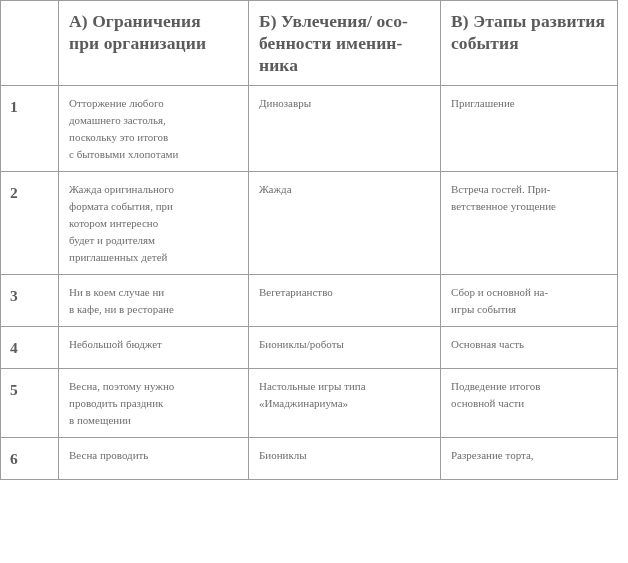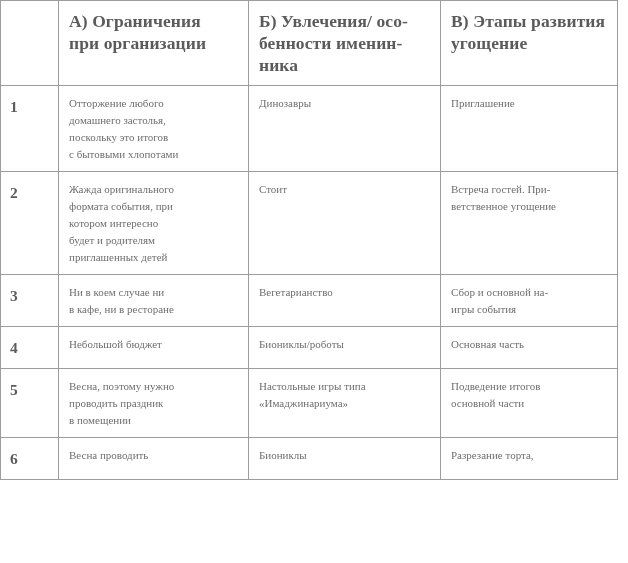--- a/index.html
+++ b/index.html
@@ -88,21 +88,21 @@
           <span class="cell-line">А) Ограничения</span>
           <span class="cell-line">при организации</span>
         </th>
         <th>
           <span class="cell-line">Б) Увлечения/ осо-</span>
           <span class="cell-line">бенности именин-</span>
           <span class="cell-line">ника</span>
         </th>
         <th>
           <span class="cell-line">В) Этапы развития</span>
-          <span class="cell-line">угощение</span>
+          <span class="cell-line">события</span>
         </th>
       </tr>
     </thead>
     <tbody id="table-body">
         <tr>
           <td class="num-cell">1</td>
           <td>
             <span class="cell-line">Отторжение любого</span>
             <span class="cell-line">домашнего застолья,</span>
             <span class="cell-line">поскольку это итогов</span>
@@ -118,21 +118,21 @@
         <tr>
           <td class="num-cell">2</td>
           <td>
             <span class="cell-line">Жажда оригинального</span>
             <span class="cell-line">формата события, при</span>
             <span class="cell-line">котором интересно</span>
             <span class="cell-line">будет и родителям</span>
             <span class="cell-line">приглашенных детей</span>
           </td>
           <td>
-            <span class="cell-line">Стоит</span>
+            <span class="cell-line">Жажда</span>
           </td>
           <td>
             <span class="cell-line">Встреча гостей. При-</span>
             <span class="cell-line">ветственное угощение</span>
           </td>
         </tr>
         <tr>
           <td class="num-cell">3</td>
           <td>
             <span class="cell-line">Ни в коем случае ни</span>

